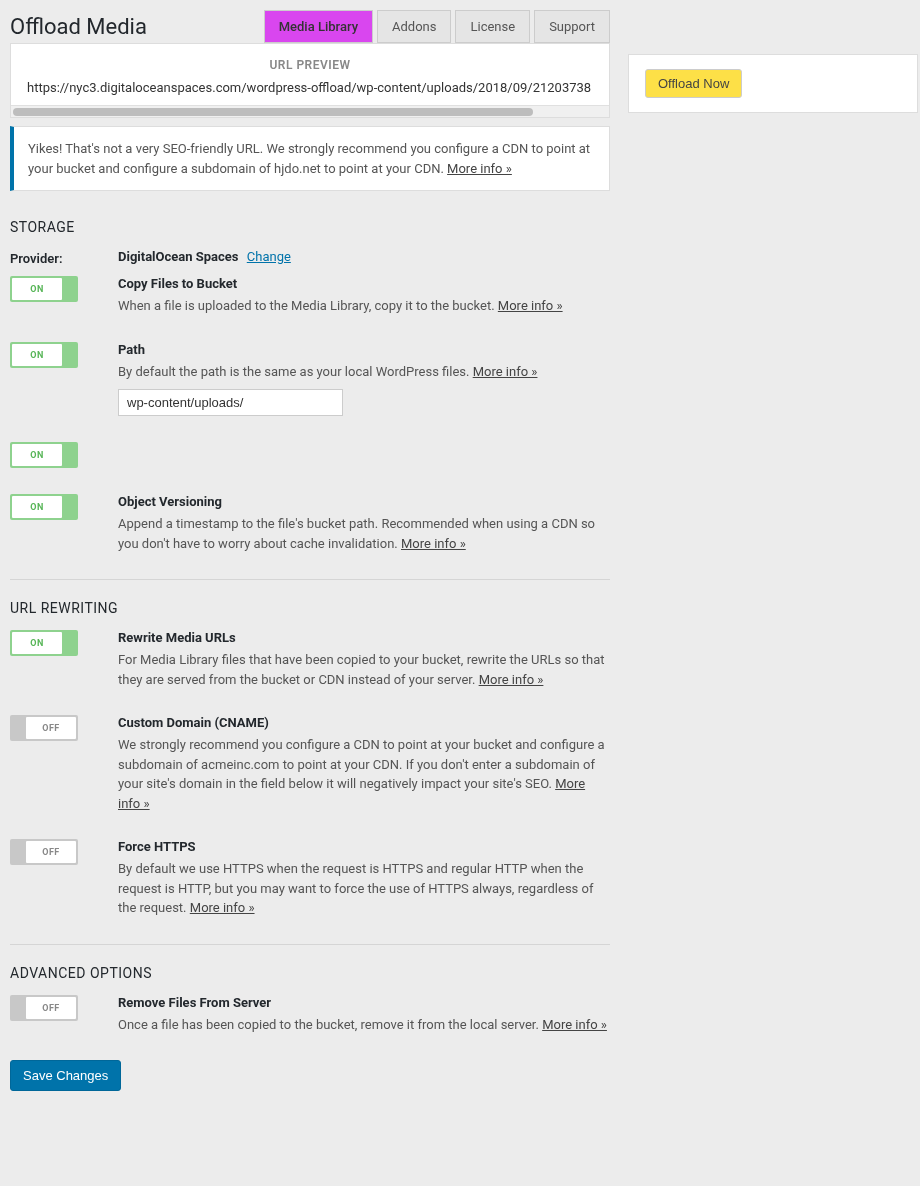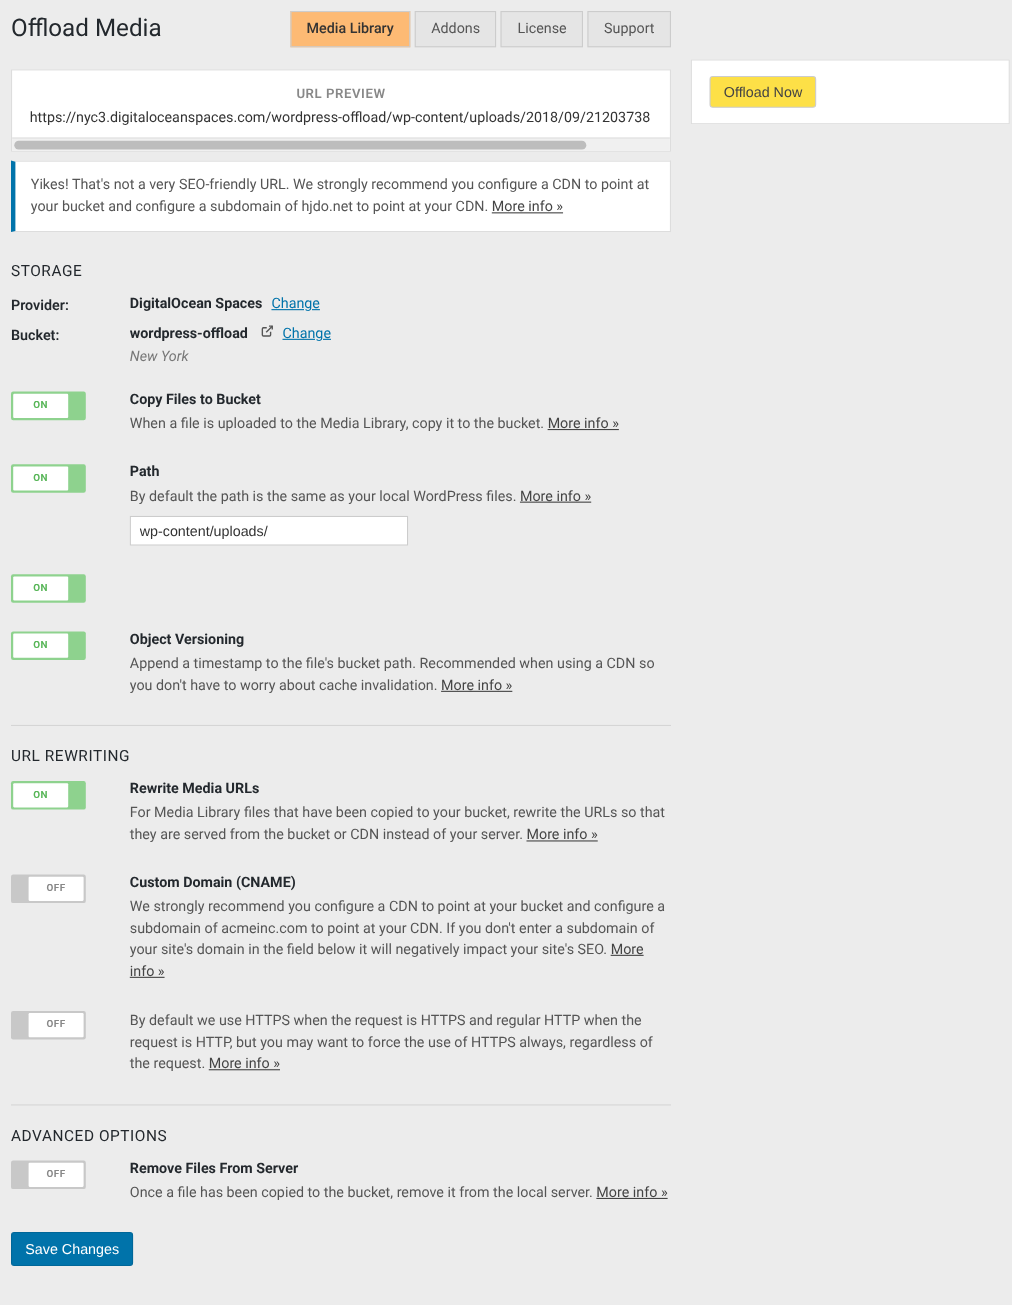--- a/index.html
+++ b/index.html
@@ -10,32 +10,32 @@
   font-size: 13px;
   padding: 10px;
 }
 .page {
   display: flex;
   gap: 18px;
 }
 .main-col { flex: 0 0 600px; }
 .side-col { flex: 0 0 290px; padding-top: 44px; }
 
-.header-row { display: flex; align-items: center; justify-content: space-between; margin-bottom: 20px; }
+.header-row { display: flex; align-items: center; justify-content: space-between; margin-bottom: 0; }
 .page-title { font-size: 22px; font-weight: 400; color: #23282d; }
 .tabs { display: flex; gap: 4px; }
 .tab {
   background: #e5e5e5;
   border: 1px solid #ccc;
   padding: 8px 14px;
   font-size: 13px;
   color: #555;
   cursor: pointer;
 }
-.tab.active { background: #fdba74; color: #333; font-weight: 500; }
+.tab.active { background: #d946ef; color: #333; font-weight: 500; }
 
 .panel {
   background: #fff;
   border: 1px solid #ddd;
   margin-bottom: 8px;
 }
 .url-preview-label {
   text-align: center;
   color: #888;
   letter-spacing: 0.5px;
@@ -97,21 +97,21 @@
 .toggle-cell { flex: 0 0 108px; padding-top: 0; }
 .setting-body { flex: 1; }
 .setting-title { font-size: 13px; font-weight: 700; color: #23282d; margin-bottom: 5px; }
 .setting-desc { font-size: 13px; color: #555; line-height: 1.5; }
 .setting-desc a { color: #444; text-decoration: underline; }
 .path-input {
   margin-top: 8px;
   border: 1px solid #ccc;
   padding: 5px 8px;
   font-size: 13px;
-  width: 253px;
+  width: 225px;
   background: #fff;
   color: #333;
 }
 
 .toggle {
   width: 68px; height: 26px;
   position: relative;
   border-radius: 2px;
 }
 .toggle.on { background: #8ed28e; }
@@ -192,35 +192,20 @@
     <h3 class="section-title">STORAGE</h3>
 
     <div class="row">
       <div class="row-label">Provider:</div>
       <div class="row-val">
         <strong>DigitalOcean Spaces</strong>
         <a class="change" href="#">Change</a>
       </div>
     </div>
 
-    <div class="row" style="margin-bottom:24px;">
-      <div class="row-label">Bucket:</div>
-      <div class="row-val">
-        <strong>wordpress-offload</strong>
-        <span class="ext-icon">
-          <svg width="12" height="12" viewBox="0 0 24 24" fill="none" stroke="#555" stroke-width="2.5">
-              <path d="M18 13v6a2 2 0 0 1-2 2H5a2 2 0 0 1-2-2V8a2 2 0 0 1 2-2h6"></path>
-              <polyline points="15 3 21 3 21 9"></polyline>
-              <line x1="10" y1="14" x2="21" y2="3"></line>
-            </svg>
-        </span>
-        <a class="change" href="#">Change</a>
-        <span class="region">New York</span>
-      </div>
-    </div>
 
     
     <div class="setting">
       <div class="toggle-cell">
         <div class="toggle on">
           <div class="knob">ON</div>
         </div>
       </div>
       <div class="setting-body">
         <div class="setting-title">Copy Files to Bucket</div>
@@ -307,20 +292,21 @@
       </div>
     </div>
 
     <div class="setting">
       <div class="toggle-cell">
         <div class="toggle off">
           <div class="knob">OFF</div>
         </div>
       </div>
       <div class="setting-body">
+        <div class="setting-title">Force HTTPS</div>
         <div class="setting-desc">
           <span>By default we use HTTPS when the request is HTTPS and regular HTTP when the request is HTTP, but you may want to force the use of HTTPS always, regardless of the request. </span>
           <a href="#">More info »</a>
         </div>
       </div>
     </div>
 
     <hr class="sep">
 
     <h3 class="section-title">ADVANCED OPTIONS</h3>

